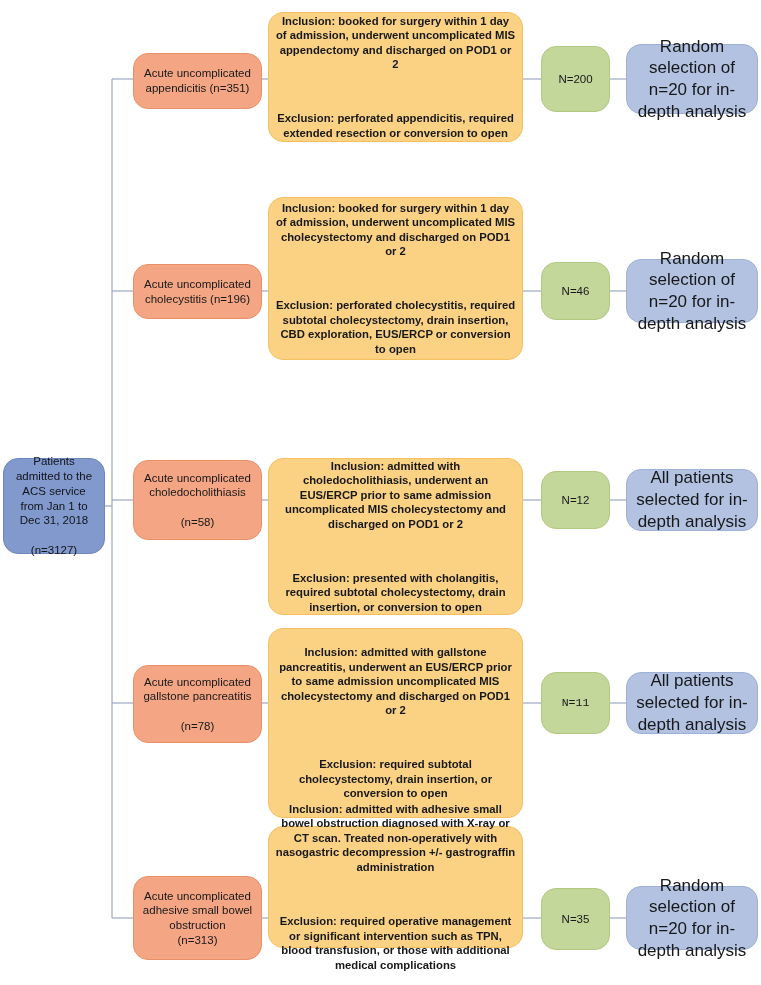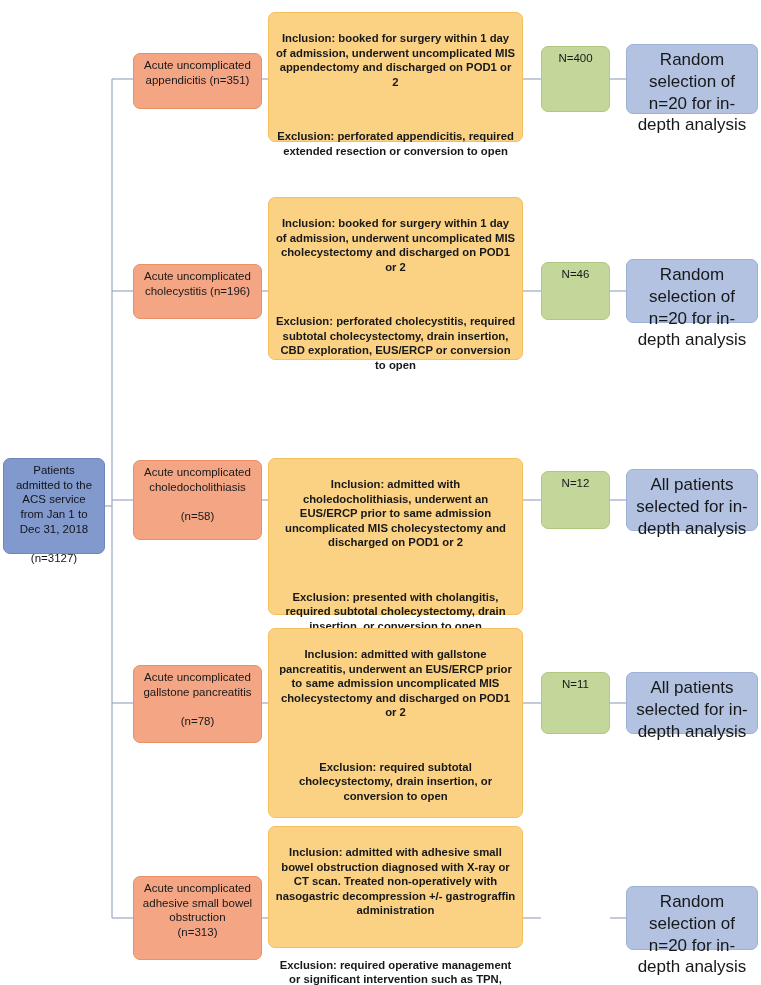--- a/index.html
+++ b/index.html
@@ -14,24 +14,24 @@
     overflow: hidden;
   }
   #canvas {
     position: absolute;
     left: 0; top: 0;
     width: 761px; height: 985px;
   }
   .node {
     position: absolute;
     display: flex;
-    align-items: flex-start;
+    align-items: center;
     justify-content: center;
     text-align: center;
-    border-radius: 7px;
+    border-radius: 15px;
     border: 1px solid rgba(0,0,0,0.12);
     color: #17181a;
     line-height: 1.28;
     padding: 4px 6px;
     white-space: pre-line;
   }
   .node.source {
     background: #8199cd;
     border: 1px solid #6d86bd;
     font-size: 11.5px;
@@ -117,21 +117,21 @@
 (n=3127)</div>
 
   <div class="node cohort" style="left:133px; top:53px; width:129px; height:56px;">Acute uncomplicated appendicitis (n=351)</div>
   <div class="node criteria" style="left:268px; top:12px; width:255px; height:130px;">
     <span class="criteria-inner">
       <span class="criteria-block">Inclusion: booked for surgery within 1 day of admission, underwent uncomplicated MIS appendectomy and discharged on POD1 or 2</span>
       <span class="criteria-gap"></span>
       <span class="criteria-block">Exclusion: perforated appendicitis, required extended resection or conversion to open</span>
     </span>
   </div>
-  <div class="node count" style="left:541px; top:46px; width:69px; height:66px;">N=400</div>
+  <div class="node count" style="left:541px; top:46px; width:69px; height:66px;">N=200</div>
   <div class="node selection" style="left:626px; top:44px; width:132px; height:70px;">Random selection of n=20 for in-depth analysis</div>
 
   <div class="node cohort" style="left:133px; top:264px; width:129px; height:55px;">Acute uncomplicated cholecystitis (n=196)</div>
   <div class="node criteria" style="left:268px; top:197px; width:255px; height:163px;">
     <span class="criteria-inner">
       <span class="criteria-block">Inclusion: booked for surgery within 1 day of admission, underwent uncomplicated MIS cholecystectomy and discharged on POD1 or 2</span>
       <span class="criteria-gap"></span>
       <span class="criteria-block">Exclusion: perforated cholecystitis, required subtotal cholecystectomy, drain insertion, CBD exploration, EUS/ERCP or conversion to open</span>
     </span>
   </div>
@@ -154,27 +154,28 @@
   <div class="node cohort" style="left:133px; top:665px; width:129px; height:78px;">Acute uncomplicated gallstone pancreatitis
 
 (n=78)</div>
   <div class="node criteria" style="left:268px; top:628px; width:255px; height:190px;">
     <span class="criteria-inner">
       <span class="criteria-block">Inclusion: admitted with gallstone pancreatitis, underwent an EUS/ERCP prior to same admission uncomplicated MIS cholecystectomy and discharged on POD1 or 2</span>
       <span class="criteria-gap"></span>
       <span class="criteria-block">Exclusion: required subtotal cholecystectomy, drain insertion, or conversion to open</span>
     </span>
   </div>
-  <div class="node count" style="left:541px; top:672px; width:69px; height:62px;">N=11</div>
+  <div class="node count" style="left:541px; top:672px; width:69px; height:62px;font-family:Liberation Mono, monospace;">N=11</div>
   <div class="node selection" style="left:626px; top:672px; width:132px; height:62px;">All patients selected for in-depth analysis</div>
 
   <div class="node cohort" style="left:133px; top:876px; width:129px; height:84px;">Acute uncomplicated adhesive small bowel obstruction
 (n=313)</div>
   <div class="node criteria" style="left:268px; top:826px; width:255px; height:122px;">
     <span class="criteria-inner">
       <span class="criteria-block">Inclusion: admitted with adhesive small bowel obstruction diagnosed with X-ray or CT scan. Treated non-operatively with nasogastric decompression +/- gastrograffin administration</span>
       <span class="criteria-gap"></span>
       <span class="criteria-block">Exclusion: required operative management or significant intervention such as TPN, blood transfusion, or those with additional medical complications</span>
     </span>
   </div>
+  <div class="node count" style="left:541px; top:888px; width:69px; height:62px;">N=35</div>
   <div class="node selection" style="left:626px; top:886px; width:132px; height:64px;">Random selection of n=20 for in-depth analysis</div>
 
 </div>
 
 </body></html>

